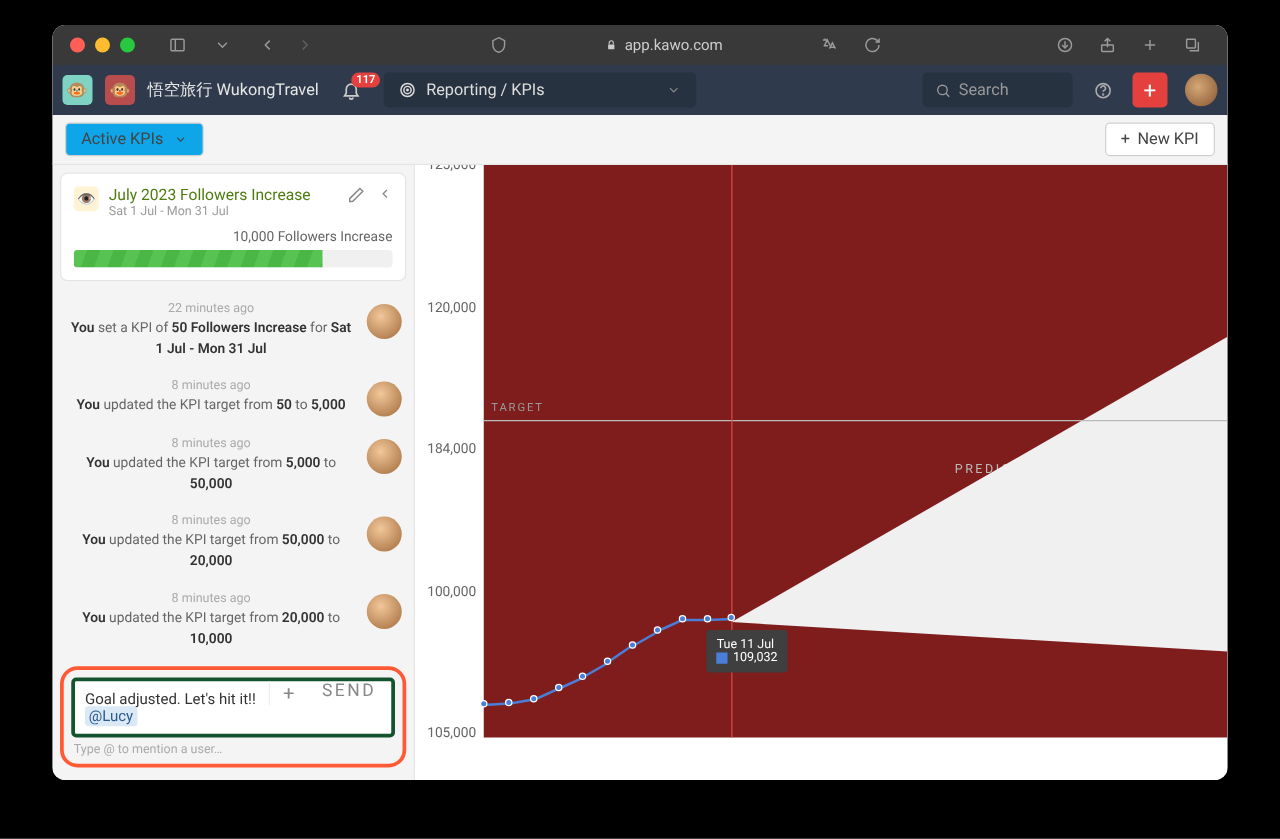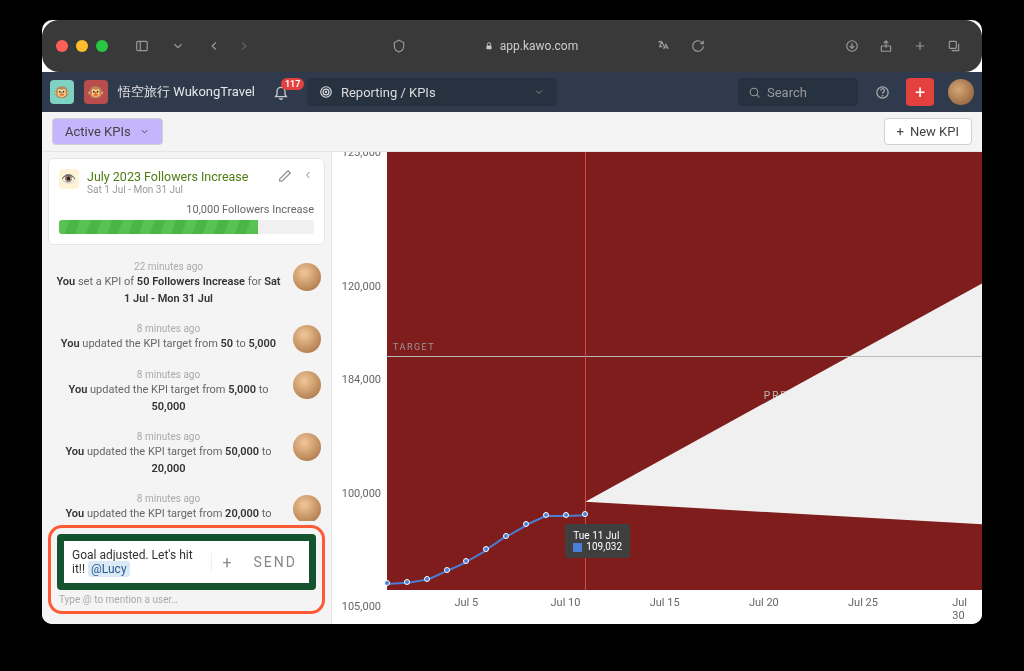--- a/index.html
+++ b/index.html
@@ -1,21 +1,21 @@
 <!DOCTYPE html>
 <html><head>
 <meta charset="utf-8">
 <style>
 * { box-sizing: border-box; margin: 0; padding: 0; }
 body { background: #000; font-family: -apple-system, BlinkMacSystemFont, "Segoe UI", Roboto, sans-serif; font-size: 13px; color: #333; width: 1024px; height: 671px; overflow: hidden; }
 
 .window { position: absolute; left: 42px; top: 20px; width: 940px; height: 604px; background: #fff; border-radius: 10px; overflow: hidden; box-shadow: 0 10px 40px rgba(0,0,0,0.5); display: flex; flex-direction: column; }
 
 
-.titlebar { height: 52px; background: #393939; display: flex; align-items: center; padding: 0 14px; gap: 8px; flex-shrink: 0; border-radius: 17px; }
+.titlebar { height: 32px; background: #393939; display: flex; align-items: center; padding: 0 14px; gap: 8px; flex-shrink: 0; }
 .traffic { display: flex; gap: 8px; }
 .tl { width: 12px; height: 12px; border-radius: 50%; }
 .tl.red { background: #ff5f57; }
 .tl.yellow { background: #febc2e; }
 .tl.green { background: #28c840; }
 .tb-btn { width: 28px; height: 24px; display: flex; align-items: center; justify-content: center; color: #9a9a9a; border-radius: 4px; }
 .tb-btn svg { width: 14px; height: 14px; }
 .tb-btn.sidebar-tog { margin-left: 12px; }
 .nav-arrows { display: flex; gap: 2px; }
 .tb-spacer { flex: 1; }
@@ -36,21 +36,21 @@
 .breadcrumb .target-ic { width: 14px; }
 .breadcrumb .chev { margin-left: auto; color: #888; }
 .hdr-spacer { flex: 1; }
 .search-box { display: flex; align-items: center; gap: 6px; background: #273241; border-radius: 4px; padding: 0 10px; height: 28px; color: #999; width: 120px; }
 .hdr-ic { width: 28px; height: 28px; display: flex; align-items: center; justify-content: center; border-radius: 4px; color: #aaa; }
 .hdr-ic.add { background: #e4413e; color: #fff; font-size: 18px; }
 .profile-av { width: 26px; height: 26px; border-radius: 50%; background: radial-gradient(circle at 40% 40%, #d4a878, #87542f); margin-left: 4px; }
 
 
 .toolbar { height: 40px; background: #f4f4f4; border-bottom: 1px solid #e5e5e5; display: flex; align-items: center; padding: 0 10px; flex-shrink: 0; }
-.active-kpis { display: flex; align-items: center; gap: 8px; background: #c4b5fd; border: 1px solid #d0d0d0; border-radius: 4px; padding: 5px 12px; font-size: 13px; color: #444; }
+.active-kpis { display: flex; align-items: center; gap: 8px; background: #0ea5e9; border: 1px solid #d0d0d0; border-radius: 4px; padding: 5px 12px; font-size: 13px; color: #444; }
 .new-kpi { margin-left: auto; display: flex; align-items: center; gap: 6px; border: 1px solid #d0d0d0; background: #fff; border-radius: 4px; padding: 5px 12px; font-size: 13px; color: #444; }
 
 
 .body { flex: 1; display: flex; overflow: hidden; }
 
 
 .left { width: 290px; background: #f4f4f4; border-right: 1px solid #e5e5e5; display: flex; flex-direction: column; }
 .kpi-card { background: #fff; border: 1px solid #e5e5e5; border-radius: 6px; margin: 6px; padding: 10px; }
 .kpi-head { display: flex; align-items: flex-start; gap: 8px; }
 .weibo-ic { width: 20px; height: 20px; background: #fff3d6; border-radius: 4px; display: flex; align-items: center; justify-content: center; font-size: 12px; flex-shrink: 0; }
@@ -62,21 +62,21 @@
 .progress-fill { height: 100%; width: 78%; background: repeating-linear-gradient(110deg, #58c353, #58c353 10px, #4ab645 10px, #4ab645 20px); }
 
 .feed { flex: 1; overflow: auto; padding: 8px 10px 0; }
 .feed-item { display: flex; gap: 8px; margin-bottom: 14px; }
 .feed-text { flex: 1; text-align: center; font-size: 11px; color: #666; line-height: 1.5; }
 .feed-text .time { color: #aaa; font-size: 10px; display: block; }
 .feed-text b { color: #333; font-weight: 600; }
 .feed-av { width: 28px; height: 28px; border-radius: 50%; background: radial-gradient(circle at 40% 35%, #f2c79a, #a06939); flex-shrink: 0; margin-top: 4px; }
 
 .compose-wrap { margin: 4px 6px 10px; padding: 6px; border: 3px solid #ff5a36; border-radius: 14px; }
-.compose { display: flex; border: 7px solid #14532d; border-radius: 4px; background: #fff; align-items: center; }
+.compose { display: flex; border: 3px solid #14532d; border-radius: 4px; background: #fff; align-items: flex-start; }
 .compose-input { flex: 1; padding: 7px 8px; font-size: 12px; color: #333; border: none; }
 .compose-input .mention { background: #dbe9f7; color: #2b5b8f; padding: 1px 3px; border-radius: 3px; }
 .compose-add { padding: 0 10px; color: #888; font-size: 16px; border-left: 1px solid #eee; }
 .compose-send { padding: 0 12px; color: #888; font-size: 14px; letter-spacing: 2px; font-weight: 400; }
 .compose-hint { font-size: 10px; color: #aaa; padding: 4px 2px 0; }
 
 
 .right { flex: 1; position: relative; background: #fff; }
 .yaxis { position: absolute; left: 0; top: 0; bottom: 34px; width: 55px; }
 .ylab { position: absolute; right: 6px; font-size: 11px; color: #666; transform: translateY(-50%); }
@@ -296,21 +296,21 @@
         </div>
         <div class="compose-hint">Type @ to mention a user…</div>
       </div>
     </div>
 
     <div class="right">
       <div class="yaxis" id="yaxis">
           <div class="ylab" style="top: 454px;">105,000</div>
           <div class="ylab" style="top: 340.5px;">100,000</div>
           <div class="ylab" style="top: 227px;">184,000</div>
-          <div class="ylab" style="top: 113.5px; margin-top: 20px;">120,000</div>
+          <div class="ylab" style="top: 113.5px;">120,000</div>
           <div class="ylab" style="top: 0px;">125,000</div>
         </div>
       <div class="plot" id="plot">
         <div class="target-lbl" id="target-lbl" style="left: 6px; top: 190.3px;">TARGET</div>
         <div class="prediction-lbl" id="pred-lbl" style="left: 376.833px; top: 238.35px;">PREDICTION</div>
       <div style="position: absolute; inset: 0px;">
             <svg width="100%" height="100%" viewBox="0 0 595 454" preserveAspectRatio="none">
               <polygon points="198.33333333333331,362.47360000000003 595,136.20000000000005 595,385.9" fill="#f0f0f0"></polygon>
             </svg>
           </div>
@@ -335,24 +335,16 @@
           <div class="pt" style="left: 119px; top: 383.63px;"></div>
           <div class="pt" style="left: 138.833px; top: 372.28px;"></div>
           <div class="pt" style="left: 158.667px; top: 363.2px;"></div>
           <div class="pt" style="left: 178.5px; top: 363.2px;"></div>
           <div class="pt" style="left: 198.333px; top: 362.474px;"></div>
           <div class="tooltip" style="left: 178.333px; top: 372.474px;">
             <div>Tue 11 Jul</div>
             <div><span class="sq"></span>109,032</div>
           </div>
         </div>
-      <div class="xaxis" id="xaxis">
-          <div class="xlab" style="left: 79.3333px;">Jul 5</div>
-          <div class="xlab" style="left: 178.5px;">Jul 10</div>
-          <div class="xlab" style="left: 277.667px;">Jul 15</div>
-          <div class="xlab" style="left: 376.833px;">Jul 20</div>
-          <div class="xlab" style="left: 476px;">Jul 25</div>
-          <div class="xlab" style="left: 575.167px;">Jul 30</div>
-        </div>
     </div>
 
   </div>
 </div>
 
 </body></html>

